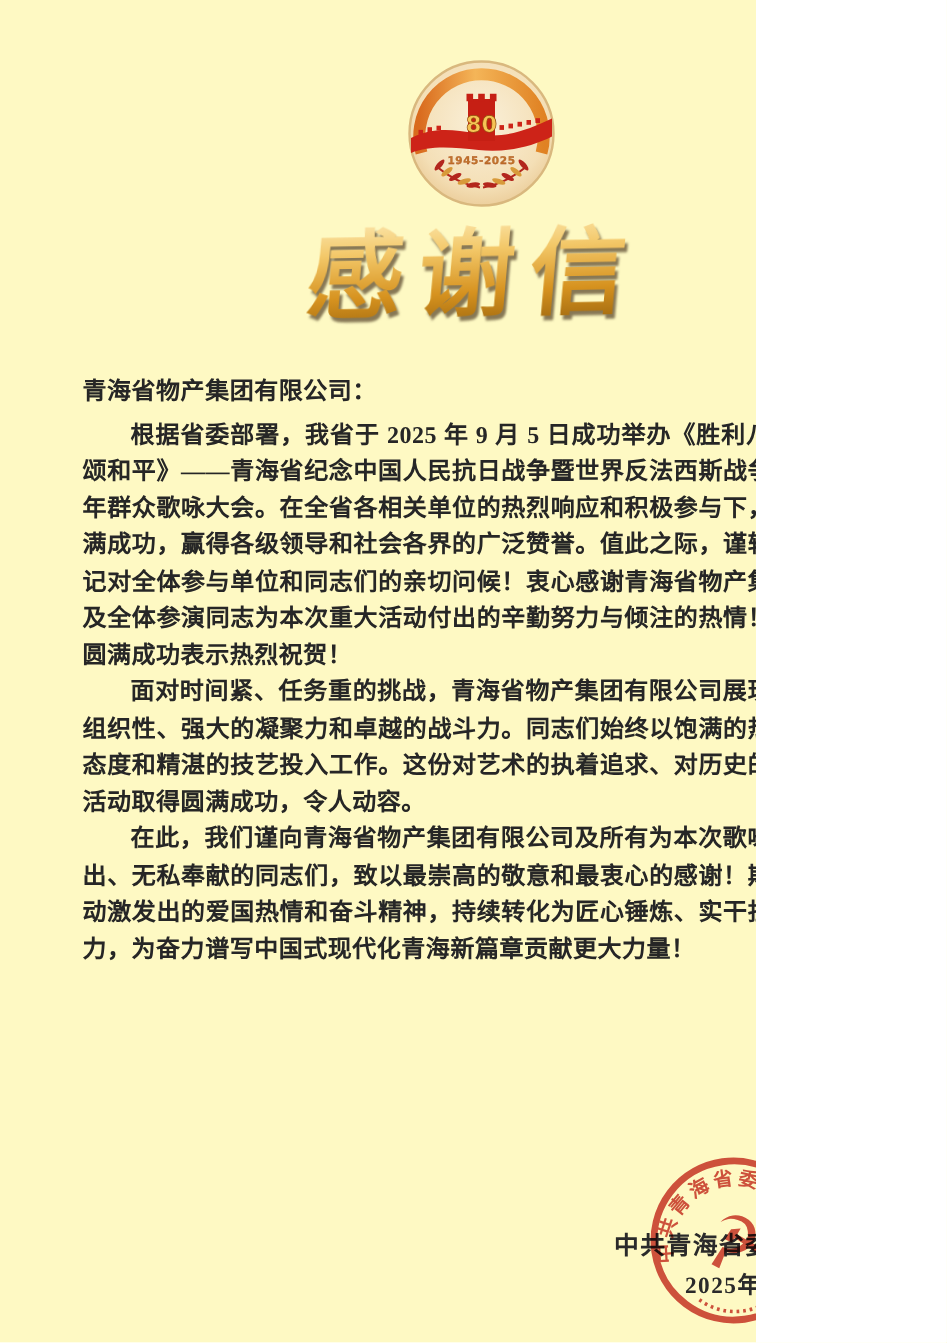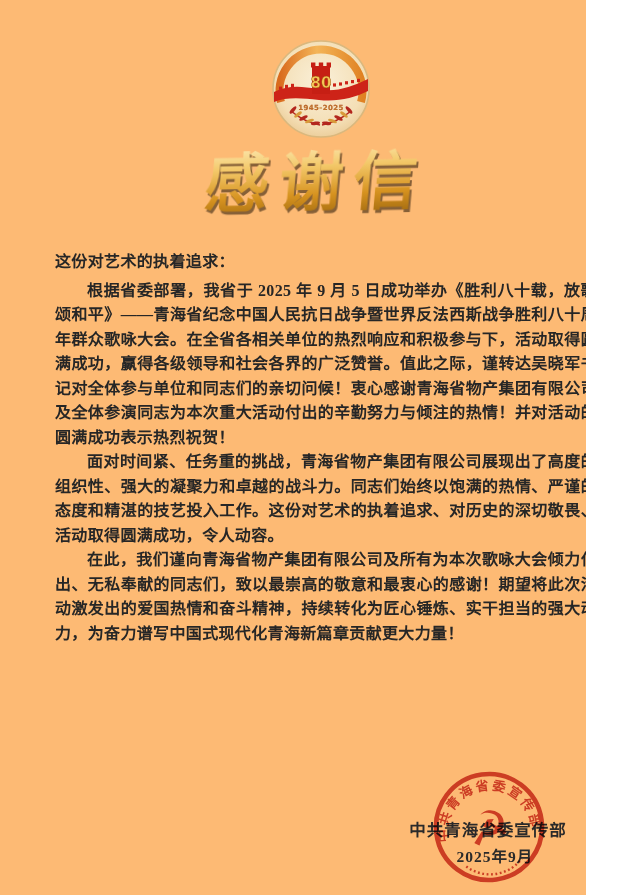--- a/index.html
+++ b/index.html
@@ -1,19 +1,19 @@
 <!DOCTYPE html>
 <html lang="zh-CN"><head>
 <meta charset="utf-8">
 <style>
   html,body{margin:0;padding:0;background:#ffffff;}
   .page{
     position:relative;
-    width:586px;height:895px;
-    background:#fdba74;
+    width:504px;height:895px;
+    background:#fef9c3;
     overflow:hidden;
     font-family:"Liberation Serif","DejaVu Serif",serif;
   }
 
   
   .emblem{
     position:absolute;left:271px;top:39px;width:100px;height:100px;
   }
   .emblem svg{display:block;width:100%;height:100%;}
 
@@ -122,21 +122,21 @@
         <use href="#laurelL" transform="translate(100 0) scale(-1 1)"></use>
       </g>
     </svg>
   </div>
 
   <div class="title-wrap">
     <span class="title-calligraphy">感谢信</span>
   </div>
 
   <div class="letter">
-    <div class="salutation">这份对艺术的执着追求：</div>
+    <div class="salutation">青海省物产集团有限公司：</div>
     <p>根据省委部署，我省于 2025 年 9 月 5 日成功举办《胜利八十载，放歌颂和平》——青海省纪念中国人民抗日战争暨世界反法西斯战争胜利八十周年群众歌咏大会。在全省各相关单位的热烈响应和积极参与下，活动取得圆满成功，赢得各级领导和社会各界的广泛赞誉。值此之际，谨转达吴晓军书记对全体参与单位和同志们的亲切问候！衷心感谢青海省物产集团有限公司及全体参演同志为本次重大活动付出的辛勤努力与倾注的热情！并对活动的圆满成功表示热烈祝贺！</p>
     <p>面对时间紧、任务重的挑战，青海省物产集团有限公司展现出了高度的组织性、强大的凝聚力和卓越的战斗力。同志们始终以饱满的热情、严谨的态度和精湛的技艺投入工作。这份对艺术的执着追求、对历史的深切敬畏、活动取得圆满成功，令人动容。</p>
     <p>在此，我们谨向青海省物产集团有限公司及所有为本次歌咏大会倾力付出、无私奉献的同志们，致以最崇高的敬意和最衷心的感谢！期望将此次活动激发出的爱国热情和奋斗精神，持续转化为匠心锤炼、实干担当的强大动力，为奋力谱写中国式现代化青海新篇章贡献更大力量！</p>
   </div>
 
   <div class="signature">中共青海省委宣传部</div>
   <div class="date">2025年9月</div>
 
   <div class="seal">
     <svg viewBox="0 0 120 120">

